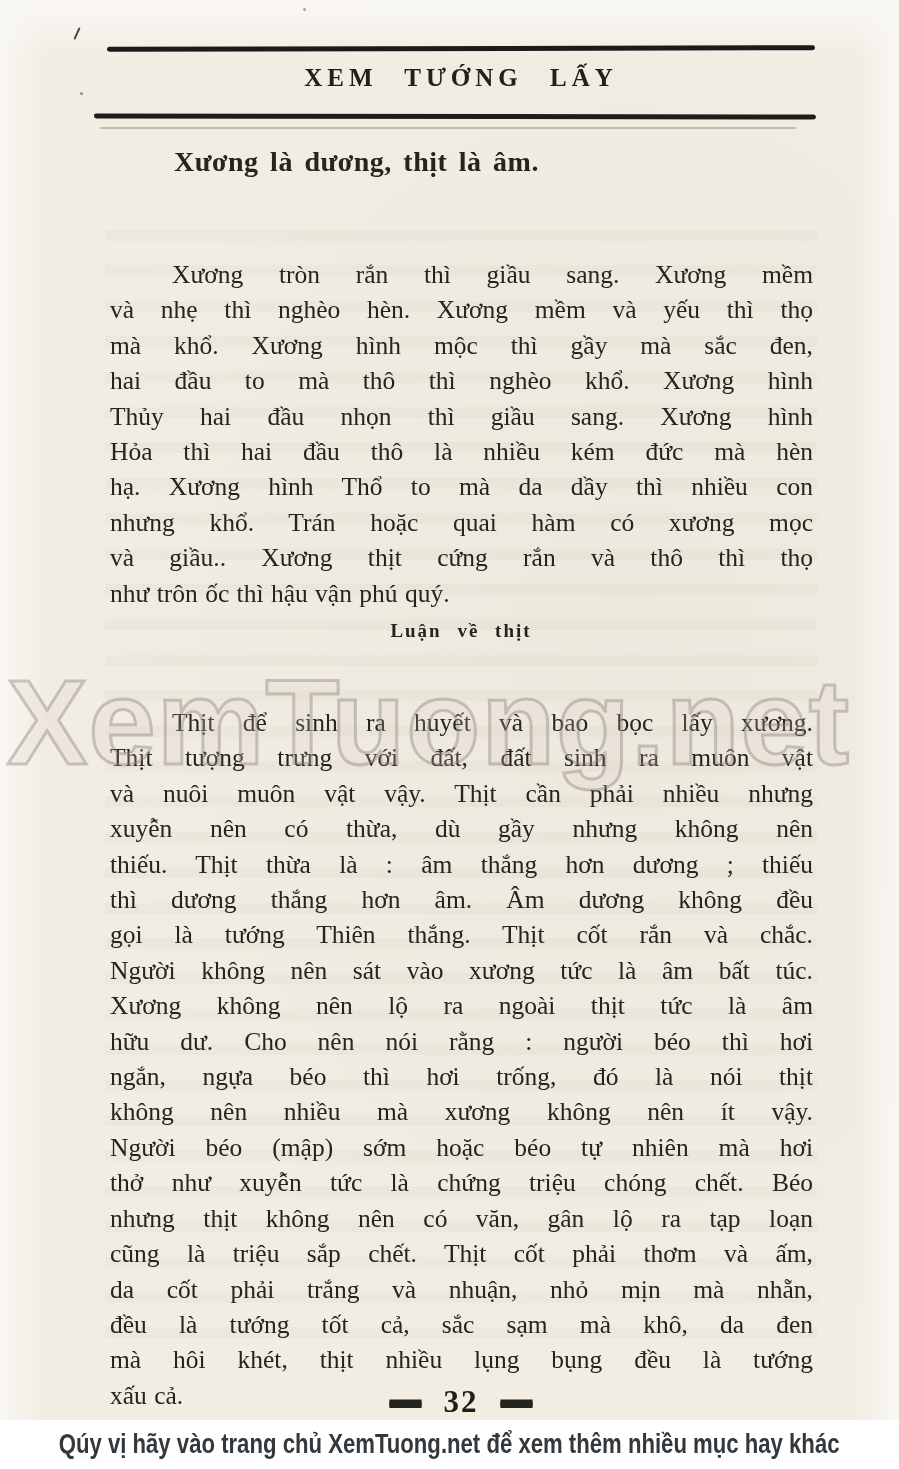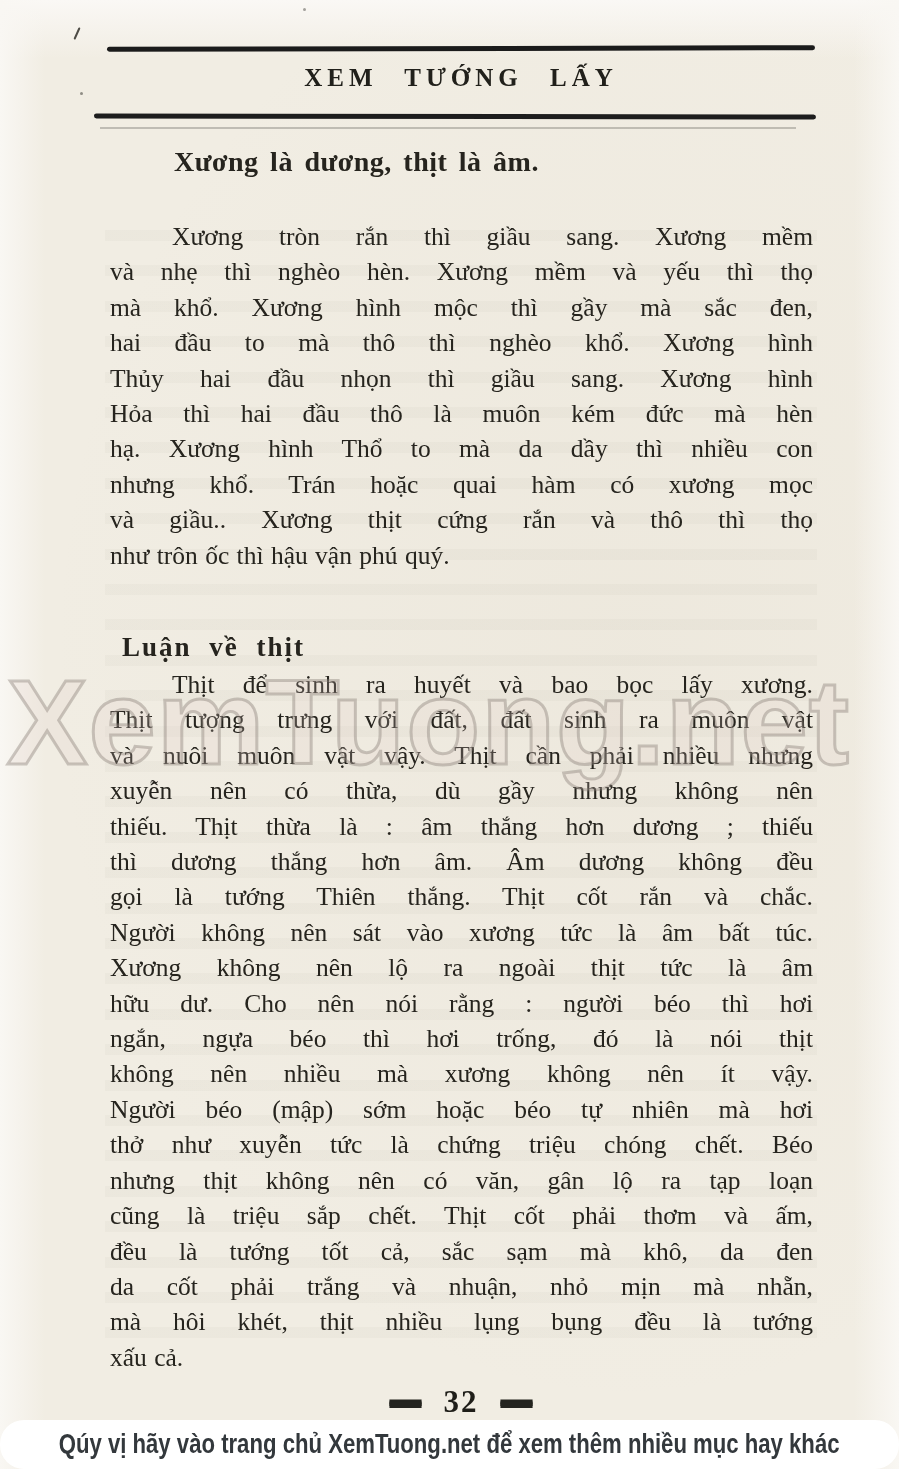--- a/index.html
+++ b/index.html
@@ -37,33 +37,33 @@
     background: #1d1d1d; border-radius: 3px; transform: rotate(0.08deg);
   }
   .rule-mid-thin {
     position: absolute; left: 100px; top: 127px; width: 696px; height: 2px;
     background: rgba(45,45,40,0.25);
   }
   .lead {
     position: absolute; left: 174px; top: 146px;
     font-size: 28px; font-weight: 600; letter-spacing: 0.5px; word-spacing: 4px;
   }
-  .para { position: absolute; left: 110px; width: 703px; }
+  .para { position: absolute; left: 110px; width: 703px; margin-top: 38px; }
   .para-bone  { top: 219px; }
   .para-flesh { top: 667px; }
   .line {
     font-size: 25.5px; line-height: 35.4px;
     text-align: justify; text-align-last: justify;
     word-spacing: 1px;
   }
   .para .line:first-child { text-indent: 62px; }
   .para .line:last-child  { text-align-last: left; }
   .section-heading {
-    position: absolute; left: 110px; top: 620px; width: 702px; margin: 12px;
-    text-align: left; font-size: 27px; font-weight: 700;
+    position: absolute; left: 110px; top: 620px; width: 702px; margin: 0;
+    text-align: center; font-size: 19px; font-weight: 700;
     letter-spacing: 2px; word-spacing: 9px;
   }
   .watermark {
     position: absolute; left: 0; top: 650px; width: 857px;
     text-align: center;
     font-family: "Liberation Sans", sans-serif;
     font-weight: 700; font-size: 121px; letter-spacing: 1px; line-height: 1.2;
     color: rgba(226,206,200,0.20);
     -webkit-text-stroke: 3px rgba(135,125,118,0.40);
     pointer-events: none; white-space: nowrap;
@@ -74,21 +74,21 @@
   }
   .pn-dash {
     font-family: "DejaVu Sans", sans-serif; font-weight: 800; font-size: 36px;
     line-height: 20px; color: #24241f;
     text-shadow: 0 1.6px 0 #24241f, 0 -1.6px 0 #24241f;
   }
   .pn-value { font-size: 31px; font-weight: 700; color: #1f1e19; letter-spacing: 2px; }
   .footer {
     position: absolute; left: 0; top: 1420px; width: 899px; height: 49px;
     background: var(--footer_bg, #ffffff);
-    display: flex; align-items: center; justify-content: center; border-radius: 24px;
+    display: flex; align-items: center; justify-content: center;
   }
   .footer-text {
     font-family: "Liberation Sans", sans-serif;
     font-size: 27px; font-weight: 600; color: var(--footer_text, #33383c);
     transform: scaleX(0.82); transform-origin: center; white-space: nowrap;
   }
   .speck { position: absolute; background: #4e4c46; }
   .speck-1 { left: 76px; top: 27px; width: 2px; height: 13px; transform: rotate(24deg); border-radius: 1px; }
   .speck-2 { left: 80px; top: 92px; width: 3px; height: 3px; border-radius: 50%; opacity: .6; }
   .speck-3 { left: 303px; top: 8px; width: 3px; height: 3px; border-radius: 50%; opacity: .5; }
@@ -110,21 +110,21 @@
   <div class="rule-mid-thin"></div>
 
   <div class="lead">Xương là dương, thịt là âm.</div>
 
   <div class="para para-bone">
       <div class="line">Xương tròn rắn thì giầu sang. Xương mềm</div>
       <div class="line">và nhẹ thì nghèo hèn. Xương mềm và yếu thì thọ</div>
       <div class="line">mà khổ. Xương hình mộc thì gầy mà sắc đen,</div>
       <div class="line">hai đầu to mà thô thì nghèo khổ. Xương hình</div>
       <div class="line">Thủy hai đầu nhọn thì giầu sang. Xương hình</div>
-      <div class="line">Hỏa thì hai đầu thô là muôn kém đức mà hèn</div>
+      <div class="line">Hỏa thì hai đầu thô là nhiều kém đức mà hèn</div>
       <div class="line">hạ. Xương hình Thổ to mà da dầy thì nhiều con</div>
       <div class="line">nhưng khổ. Trán hoặc quai hàm có xương mọc</div>
       <div class="line">và giầu.. Xương thịt cứng rắn và thô thì thọ</div>
       <div class="line">như trôn ốc thì hậu vận phú quý.</div>
     </div>
 
   <h2 class="section-heading">Luận về thịt</h2>
 
   <div class="para para-flesh">
       <div class="line">Thịt để sinh ra huyết và bao bọc lấy xương.</div>
@@ -136,22 +136,22 @@
       <div class="line">gọi là tướng Thiên thắng. Thịt cốt rắn và chắc.</div>
       <div class="line">Người không nên sát vào xương tức là âm bất túc.</div>
       <div class="line">Xương không nên lộ ra ngoài thịt tức là âm</div>
       <div class="line">hữu dư. Cho nên nói rằng : người béo thì hơi</div>
       <div class="line">ngắn, ngựa béo thì hơi trống, đó là nói thịt</div>
       <div class="line">không nên nhiều mà xương không nên ít vậy.</div>
       <div class="line">Người béo (mập) sớm hoặc béo tự nhiên mà hơi</div>
       <div class="line">thở như xuyễn tức là chứng triệu chóng chết. Béo</div>
       <div class="line">nhưng thịt không nên có văn, gân lộ ra tạp loạn</div>
       <div class="line">cũng là triệu sắp chết. Thịt cốt phải thơm và ấm,</div>
+      <div class="line">da cốt phải trắng và nhuận, nhỏ mịn mà nhẵn,</div>
       <div class="line">đều là tướng tốt cả, sắc sạm mà khô, da đen</div>
-      <div class="line">da cốt phải trắng và nhuận, nhỏ mịn mà nhẵn,</div>
       <div class="line">mà hôi khét, thịt nhiều lụng bụng đều là tướng</div>
       <div class="line">xấu cả.</div>
     </div>
 
   <div class="watermark">XemTuong.net</div>
 
   <div class="page-number-row">
     <span class="pn-dash">—</span>
     <span class="pn-value">32</span>
     <span class="pn-dash">—</span>

